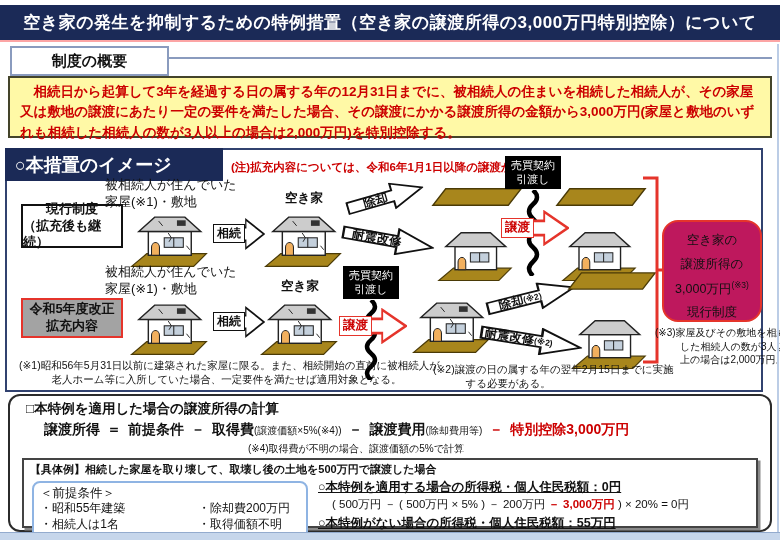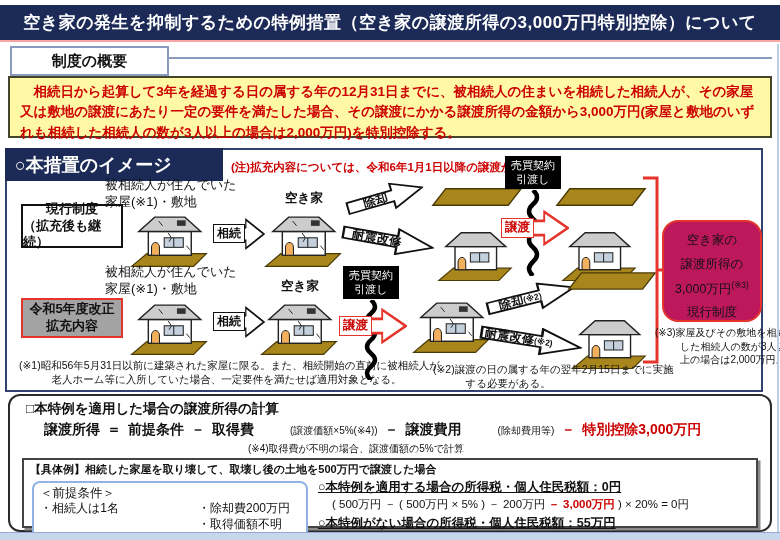--- a/index.html
+++ b/index.html
@@ -49,21 +49,21 @@
   .fnote{font-size:10.5px;line-height:1.35;color:#111;}
   .hang{text-indent:-3.1em;padding-left:3.1em;}
   .hang2{text-indent:-2.5em;padding-left:2.5em;}
 
   
   .calcbox{left:8px;top:394px;width:764px;height:138px;border:2px solid #2b2b2b;border-radius:12px;
     background:#fff;box-sizing:border-box;}
   .calc-h{left:16px;top:4px;font-weight:bold;font-size:13.5px;}
   .formula{left:34px;top:25px;display:flex;align-items:baseline;font-size:14px;font-weight:bold;white-space:nowrap;}
   .formula .gap{margin:0 7px;}
-  .formula .sm{font-size:10px;font-weight:normal;margin-left:36px;}
+  .formula .sm{font-size:10px;font-weight:normal;}
   .formula .red{color:#CC0000;}
   .note4{left:238px;top:46px;font-size:10px;}
 
   .exbox{left:12px;top:62px;width:736px;height:70px;border:2px solid #444;background:#fff;
     box-shadow:2.5px 2.5px 0 0 #8a8a8a;box-sizing:border-box;}
   .ex-title{left:6px;top:2px;font-weight:bold;font-size:11px;}
   .premise{left:8px;top:21px;width:276px;height:62px;border:2px solid #8FB4E3;border-radius:8px;
     font-size:12px;line-height:1.3;padding:2px 6px;box-sizing:border-box;background:#fff;}
   .premise .ph{font-size:12.5px;}
   .pcols{display:flex;}
@@ -299,20 +299,21 @@
     <span class="red">特別控除3,000万円</span>
   </div>
   <div class="abs note4">(※4)取得費が不明の場合、譲渡価額の5%で計算</div>
 
   <div class="abs exbox">
     <div class="abs ex-title">【具体例】相続した家屋を取り壊して、取壊し後の土地を500万円で譲渡した場合</div>
     <div class="abs premise">
       <div class="ph">＜前提条件＞</div>
       <div class="pcols">
         <div class="pcol1">
+          <div>・昭和55年建築</div>
           <div>・相続人は1名</div>
         </div>
         <div class="pcol2">
           <div>・除却費200万円</div>
           <div>・取得価額不明</div>
         </div>
       </div>
     </div>
     <div class="abs cases">
       <div class="case-h">○本特例を適用する場合の所得税・個人住民税額：0円</div>

